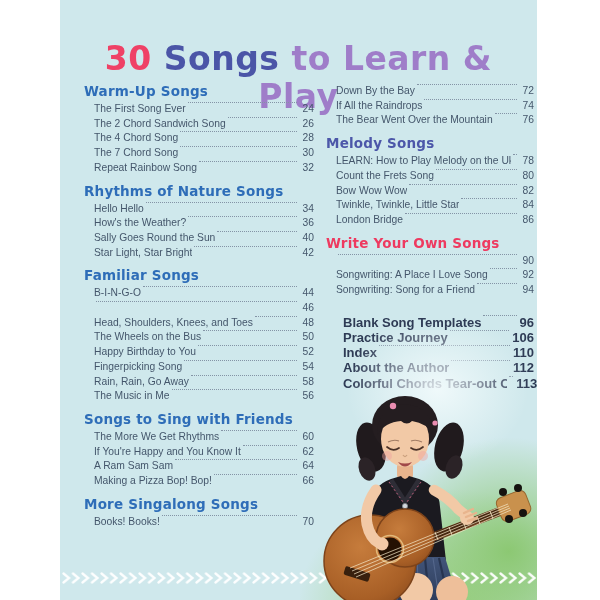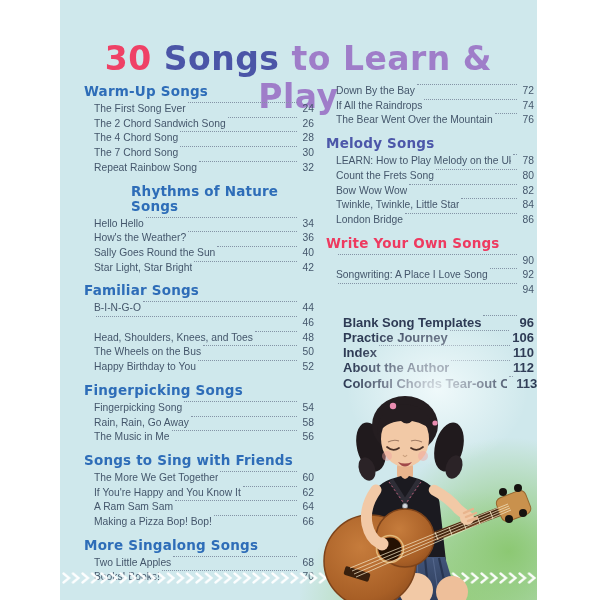--- a/index.html
+++ b/index.html
@@ -72,21 +72,21 @@
     <span class="n">30</span>
   </div>
             <div class="row">
     <span class="t">Repeat Rainbow Song</span>
     <span class="leader"></span>
     <span class="n">32</span>
   </div>
           </div>
   </div>
         <div class="toc-section">
-    <div class="section-heading" style="color: var(--heading_blue); margin-left: 47px;">Rhythms of Nature Songs</div>
+    <div class="section-heading" style="color: var(--heading_blue);">Rhythms of Nature Songs</div>
     <div class="section-entries">
             <div class="row">
     <span class="t">Hello Hello</span>
     <span class="leader"></span>
     <span class="n">34</span>
   </div>
             <div class="row">
     <span class="t">How's the Weather?</span>
     <span class="leader"></span>
     <span class="n">36</span>
@@ -126,21 +126,20 @@
     <span class="n">50</span>
   </div>
             <div class="row">
     <span class="t">Happy Birthday to You</span>
     <span class="leader"></span>
     <span class="n">52</span>
   </div>
           </div>
   </div>
         <div class="toc-section">
-    <div class="section-heading" style="color: var(--heading_blue);">Fingerpicking Songs</div>
     <div class="section-entries">
             <div class="row">
     <span class="t">Fingerpicking Song</span>
     <span class="leader"></span>
     <span class="n">54</span>
   </div>
             <div class="row">
     <span class="t">Rain, Rain, Go Away</span>
     <span class="leader"></span>
     <span class="n">58</span>
@@ -149,21 +148,21 @@
     <span class="t">The Music in Me</span>
     <span class="leader"></span>
     <span class="n">56</span>
   </div>
           </div>
   </div>
         <div class="toc-section">
     <div class="section-heading" style="color: var(--heading_blue);">Songs to Sing with Friends</div>
     <div class="section-entries">
             <div class="row">
-    <span class="t">The More We Get Together</span>
+    <span class="t">The More We Get Rhythms</span>
     <span class="leader"></span>
     <span class="n">60</span>
   </div>
             <div class="row">
     <span class="t">If You're Happy and You Know It</span>
     <span class="leader"></span>
     <span class="n">62</span>
   </div>
             <div class="row">
     <span class="t">A Ram Sam Sam</span>
@@ -173,25 +172,20 @@
             <div class="row">
     <span class="t">Making a Pizza Bop! Bop!</span>
     <span class="leader"></span>
     <span class="n">66</span>
   </div>
           </div>
   </div>
         <div class="toc-section">
     <div class="section-heading" style="color: var(--heading_blue);">More Singalong Songs</div>
     <div class="section-entries">
-            <div class="row">
-    <span class="t">Two Little Apples</span>
-    <span class="leader"></span>
-    <span class="n">68</span>
-  </div>
             <div class="row">
     <span class="t">Books! Books!</span>
     <span class="leader"></span>
     <span class="n">70</span>
   </div>
           </div>
   </div>
       </div>
     <div class="col col-right">
 
@@ -251,20 +245,21 @@
             <div class="row">
     <span class="leader"></span>
     <span class="n">90</span>
   </div>
             <div class="row">
     <span class="t">Songwriting: A Place I Love Song</span>
     <span class="leader"></span>
     <span class="n">92</span>
   </div>
             <div class="row">
+    <span class="t">Songwriting: Song for a Friend</span>
     <span class="leader"></span>
     <span class="n">94</span>
   </div>
           </div>
   </div>
         <div class="end-matter">
           <div class="row">
     <span class="t">Blank Song Templates</span>
     <span class="leader"></span>
     <span class="n">96</span>

